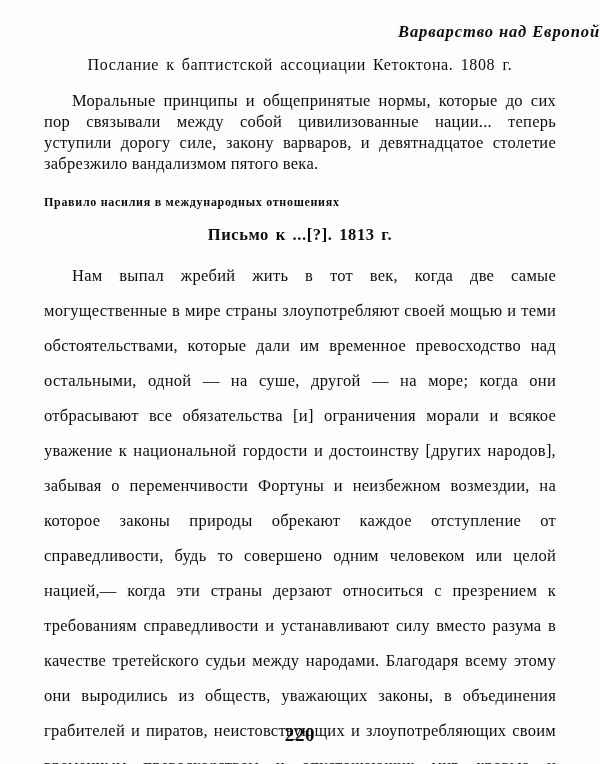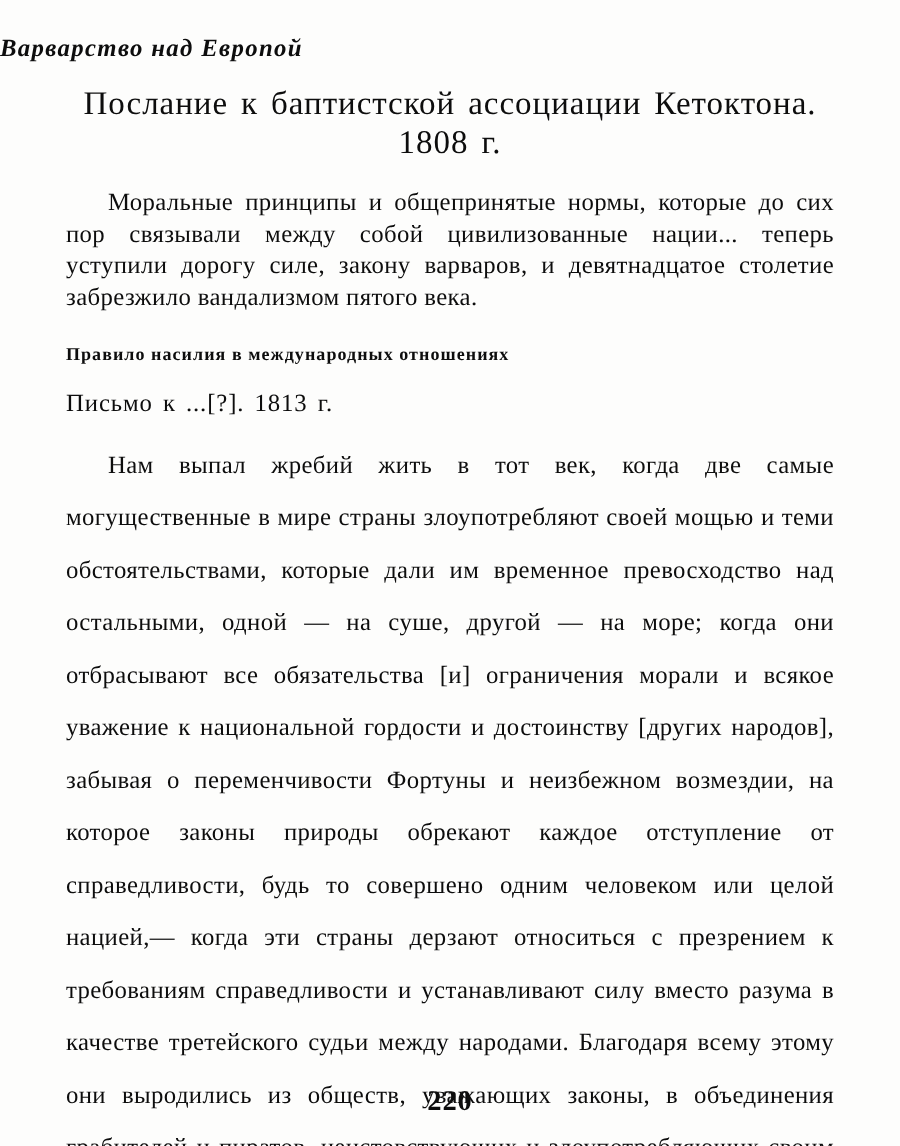--- a/index.html
+++ b/index.html
@@ -24,39 +24,39 @@
     overflow: hidden;
     box-sizing: border-box;
   }
 
   
   .running-head {
     position: absolute;
     left: 0;
     right: 0;
     top: 22px;
-    text-align: left;
+    text-align: right;
     font-style: italic;
     font-weight: bold;
     font-size: 16.5px;
     letter-spacing: 0.9px;
     color: #0d0d0d;
   }
 
   
   .column {
     position: absolute;
     left: 44px;
     top: 56px;
     width: 512px;
   }
 
   .source-line {
     text-align: center;
-    font-size: 22px;
+    font-size: 16px;
     letter-spacing: 0.65px;
     word-spacing: 2.5px;
     margin: 0 0 16px 0;
     color: #0d0d0d;
   }
 
   p.body-par {
     margin: 0;
     text-align: justify;
     text-justify: inter-word;
@@ -76,25 +76,26 @@
     margin: 21px 0 0 0;
     text-align: left;
     font-weight: bold;
     font-size: 12px;
     letter-spacing: 0.7px;
     color: #0d0d0d;
   }
 
   .letter-line {
     margin: 15px 0 13px 0;
-    text-align: left;
+    text-align: center;
     font-size: 16.5px;
     letter-spacing: 0.6px;
     word-spacing: 2px;
     color: #0d0d0d;
+    font-weight: bold;
   }
 
   
   .folio {
     position: absolute;
     left: 0;
     right: 0;
     bottom: 18px;
     text-align: center;
     font-weight: bold;

